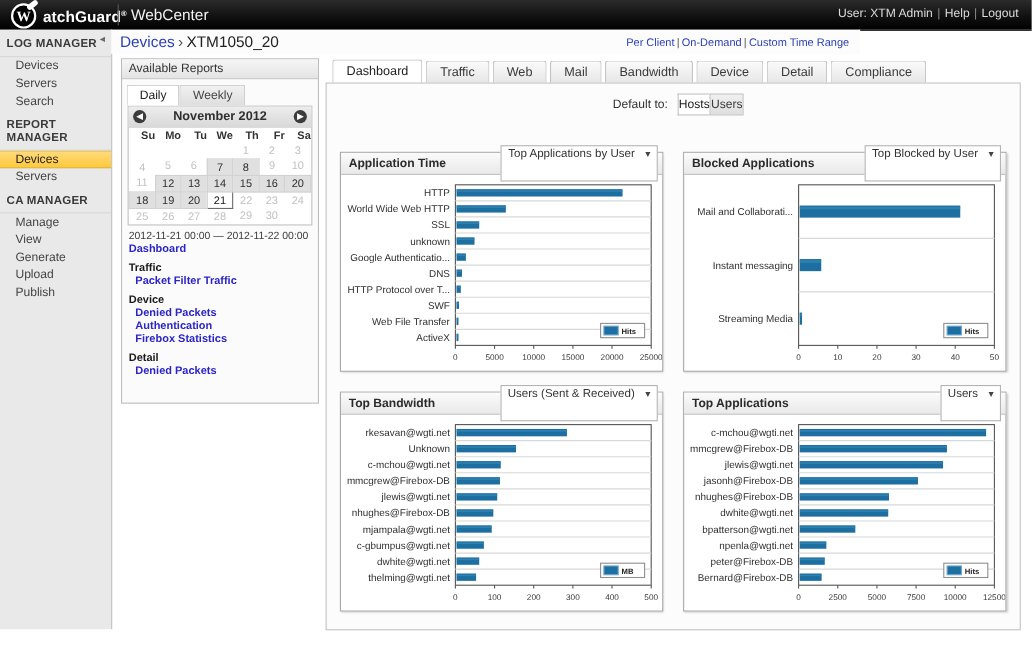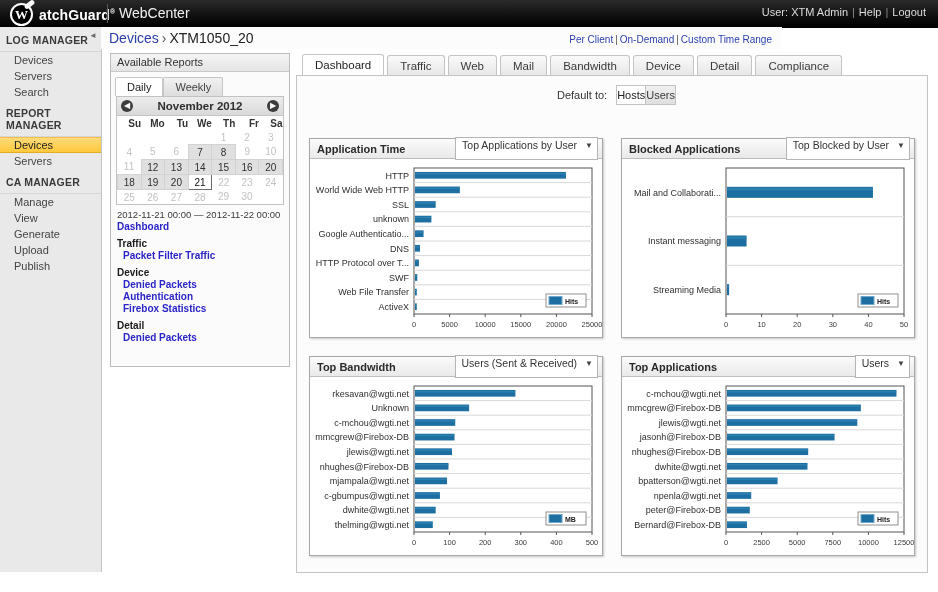--- a/index.html
+++ b/index.html
@@ -207,21 +207,21 @@
     position:relative;
   }
   .w-hdr {
     height:19px; display:flex; align-items:center; justify-content:space-between;
     background:linear-gradient(180deg,#fbfbfb,#e9e9e9);
     border-bottom:1px solid #bdbdbd; padding:0 4px 0 7px;
   }
   .w-title { font-size:11px; font-weight:bold; color:#2b2b2b; }
   .w-sel {
     font-size:10.5px; color:#333; border:1px solid #b4b4b4;
-    background:#fff; padding:1px 4px 8px 6px;
+    background:#fff; padding:1px 4px 18px 6px;
     display:flex; align-items:center; gap:8px; cursor:pointer;
   }
   .w-sel .caret { font-size:8px; color:#444; }
 
   .plot { position:absolute; left:0; top:20px; right:0; bottom:0; }
   .plot svg { display:block; }
 </style>
 </head>
 <body>
 

